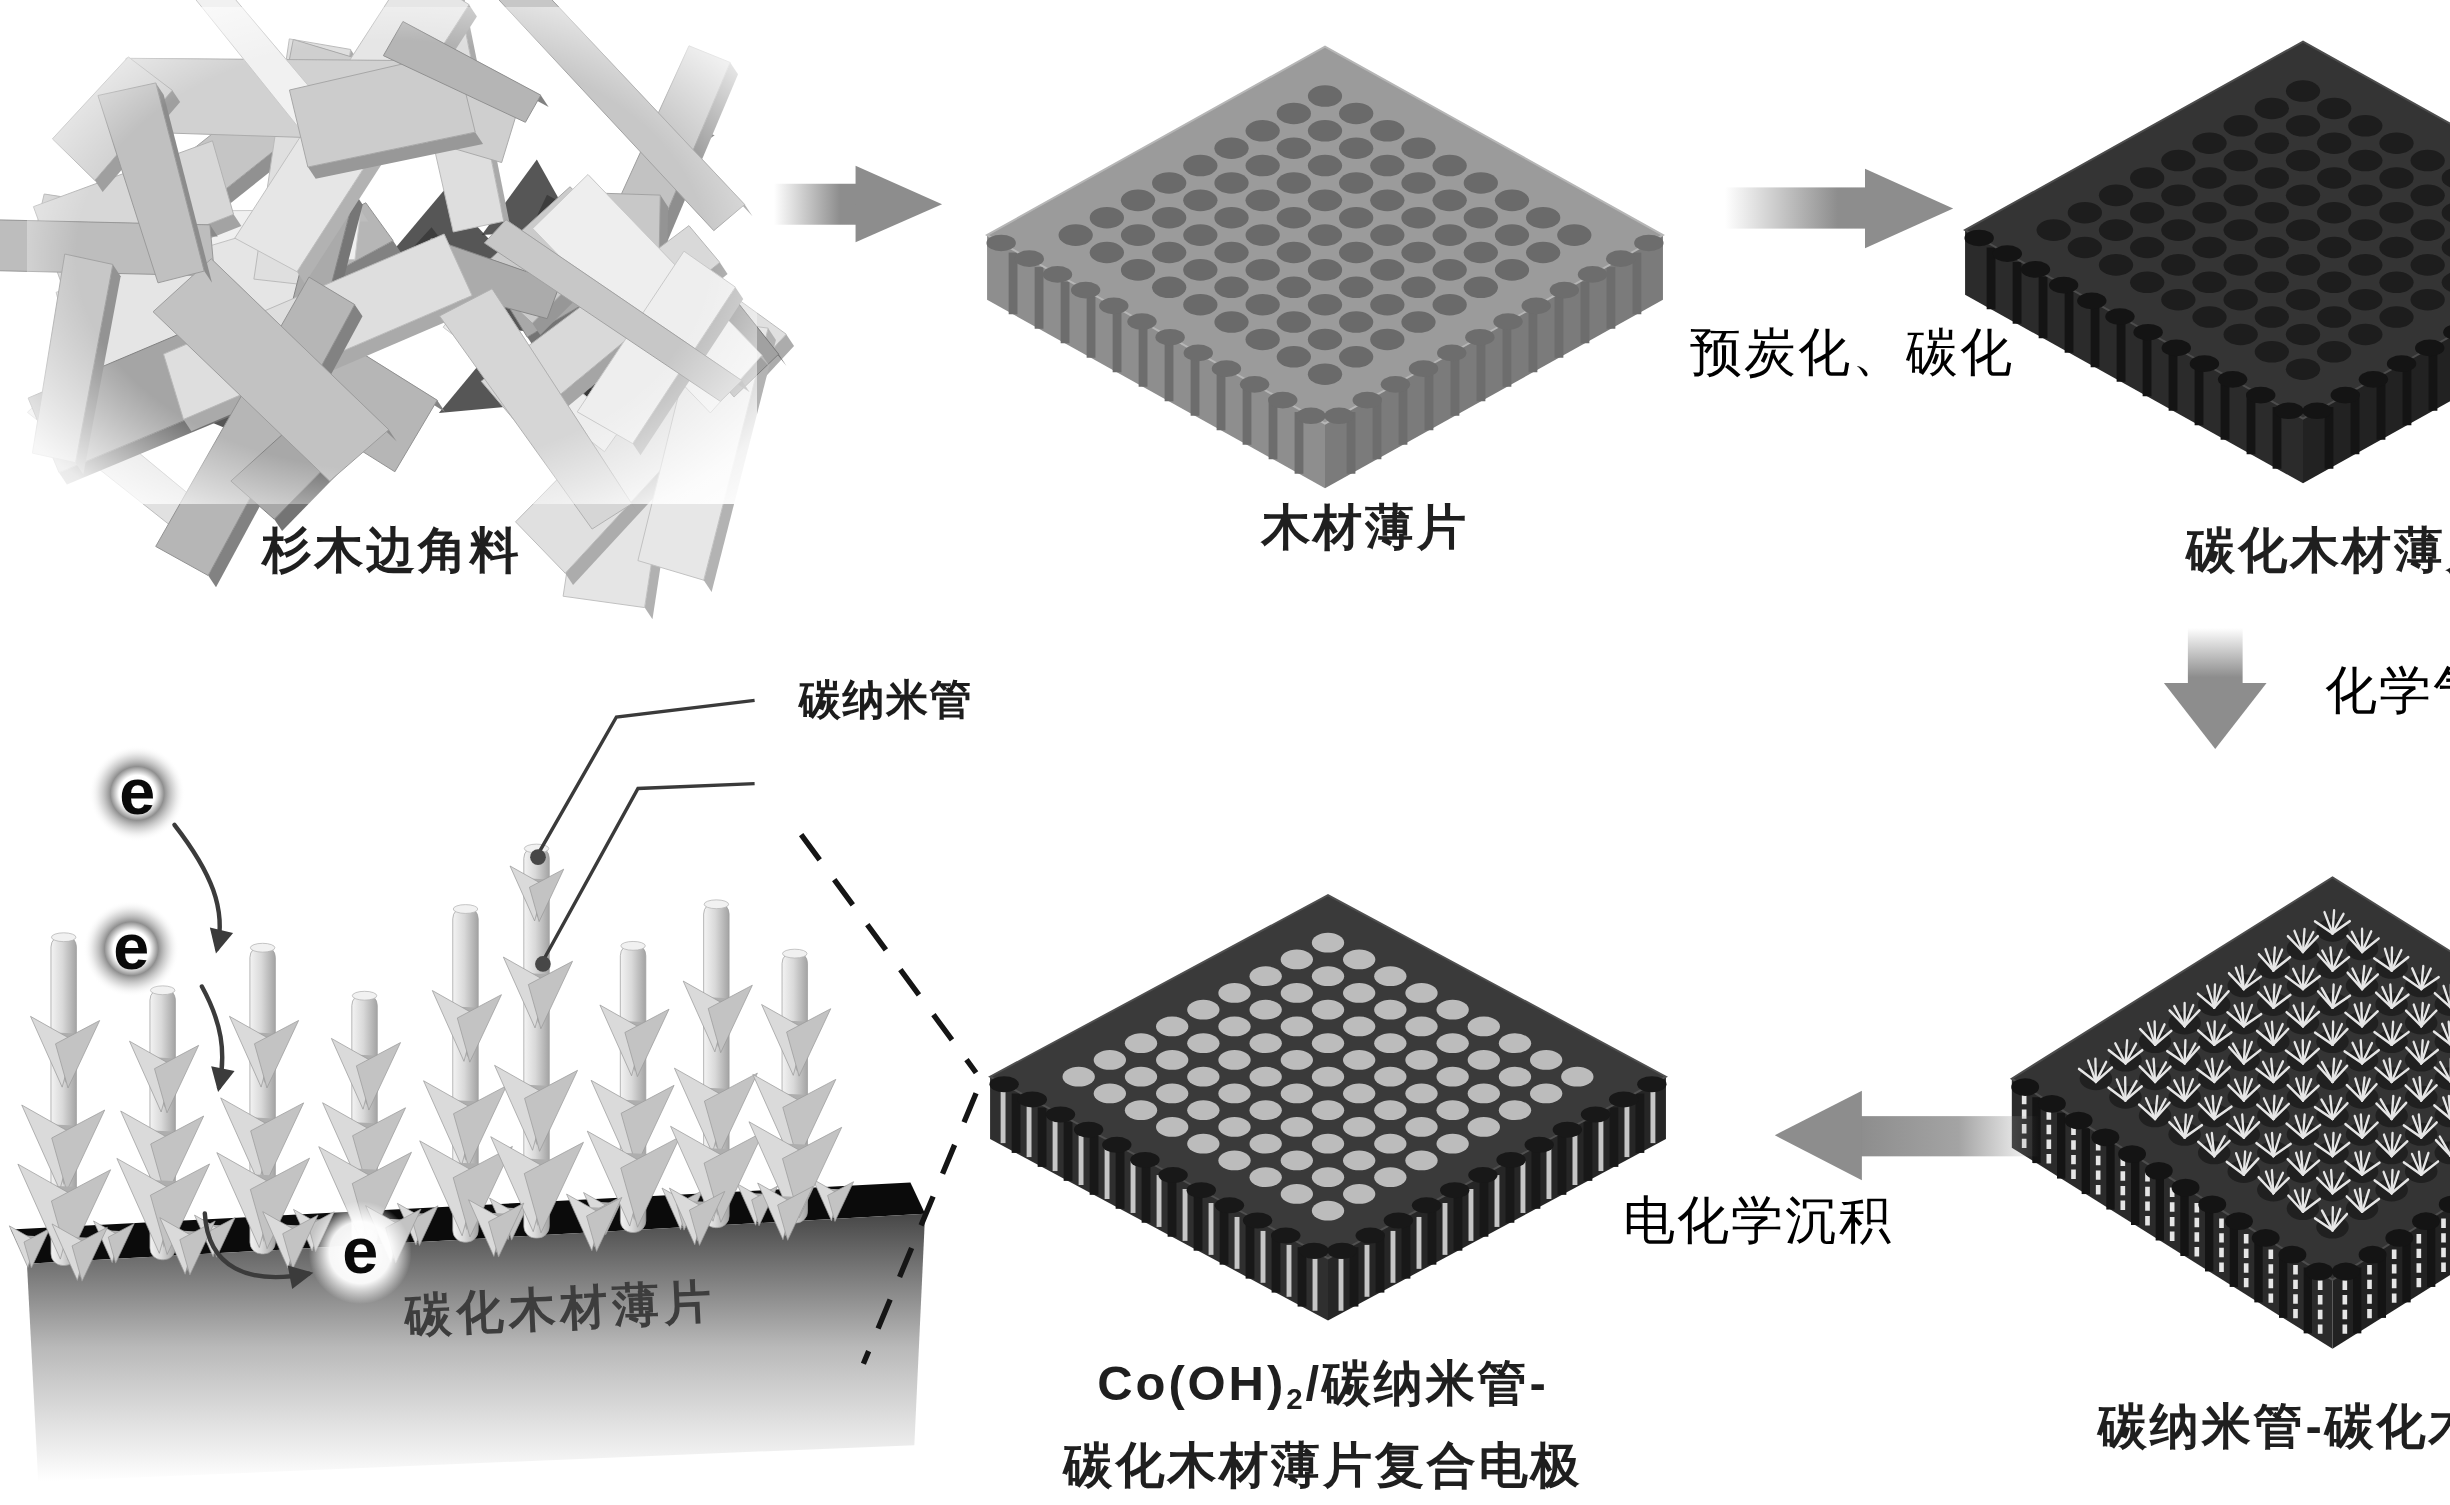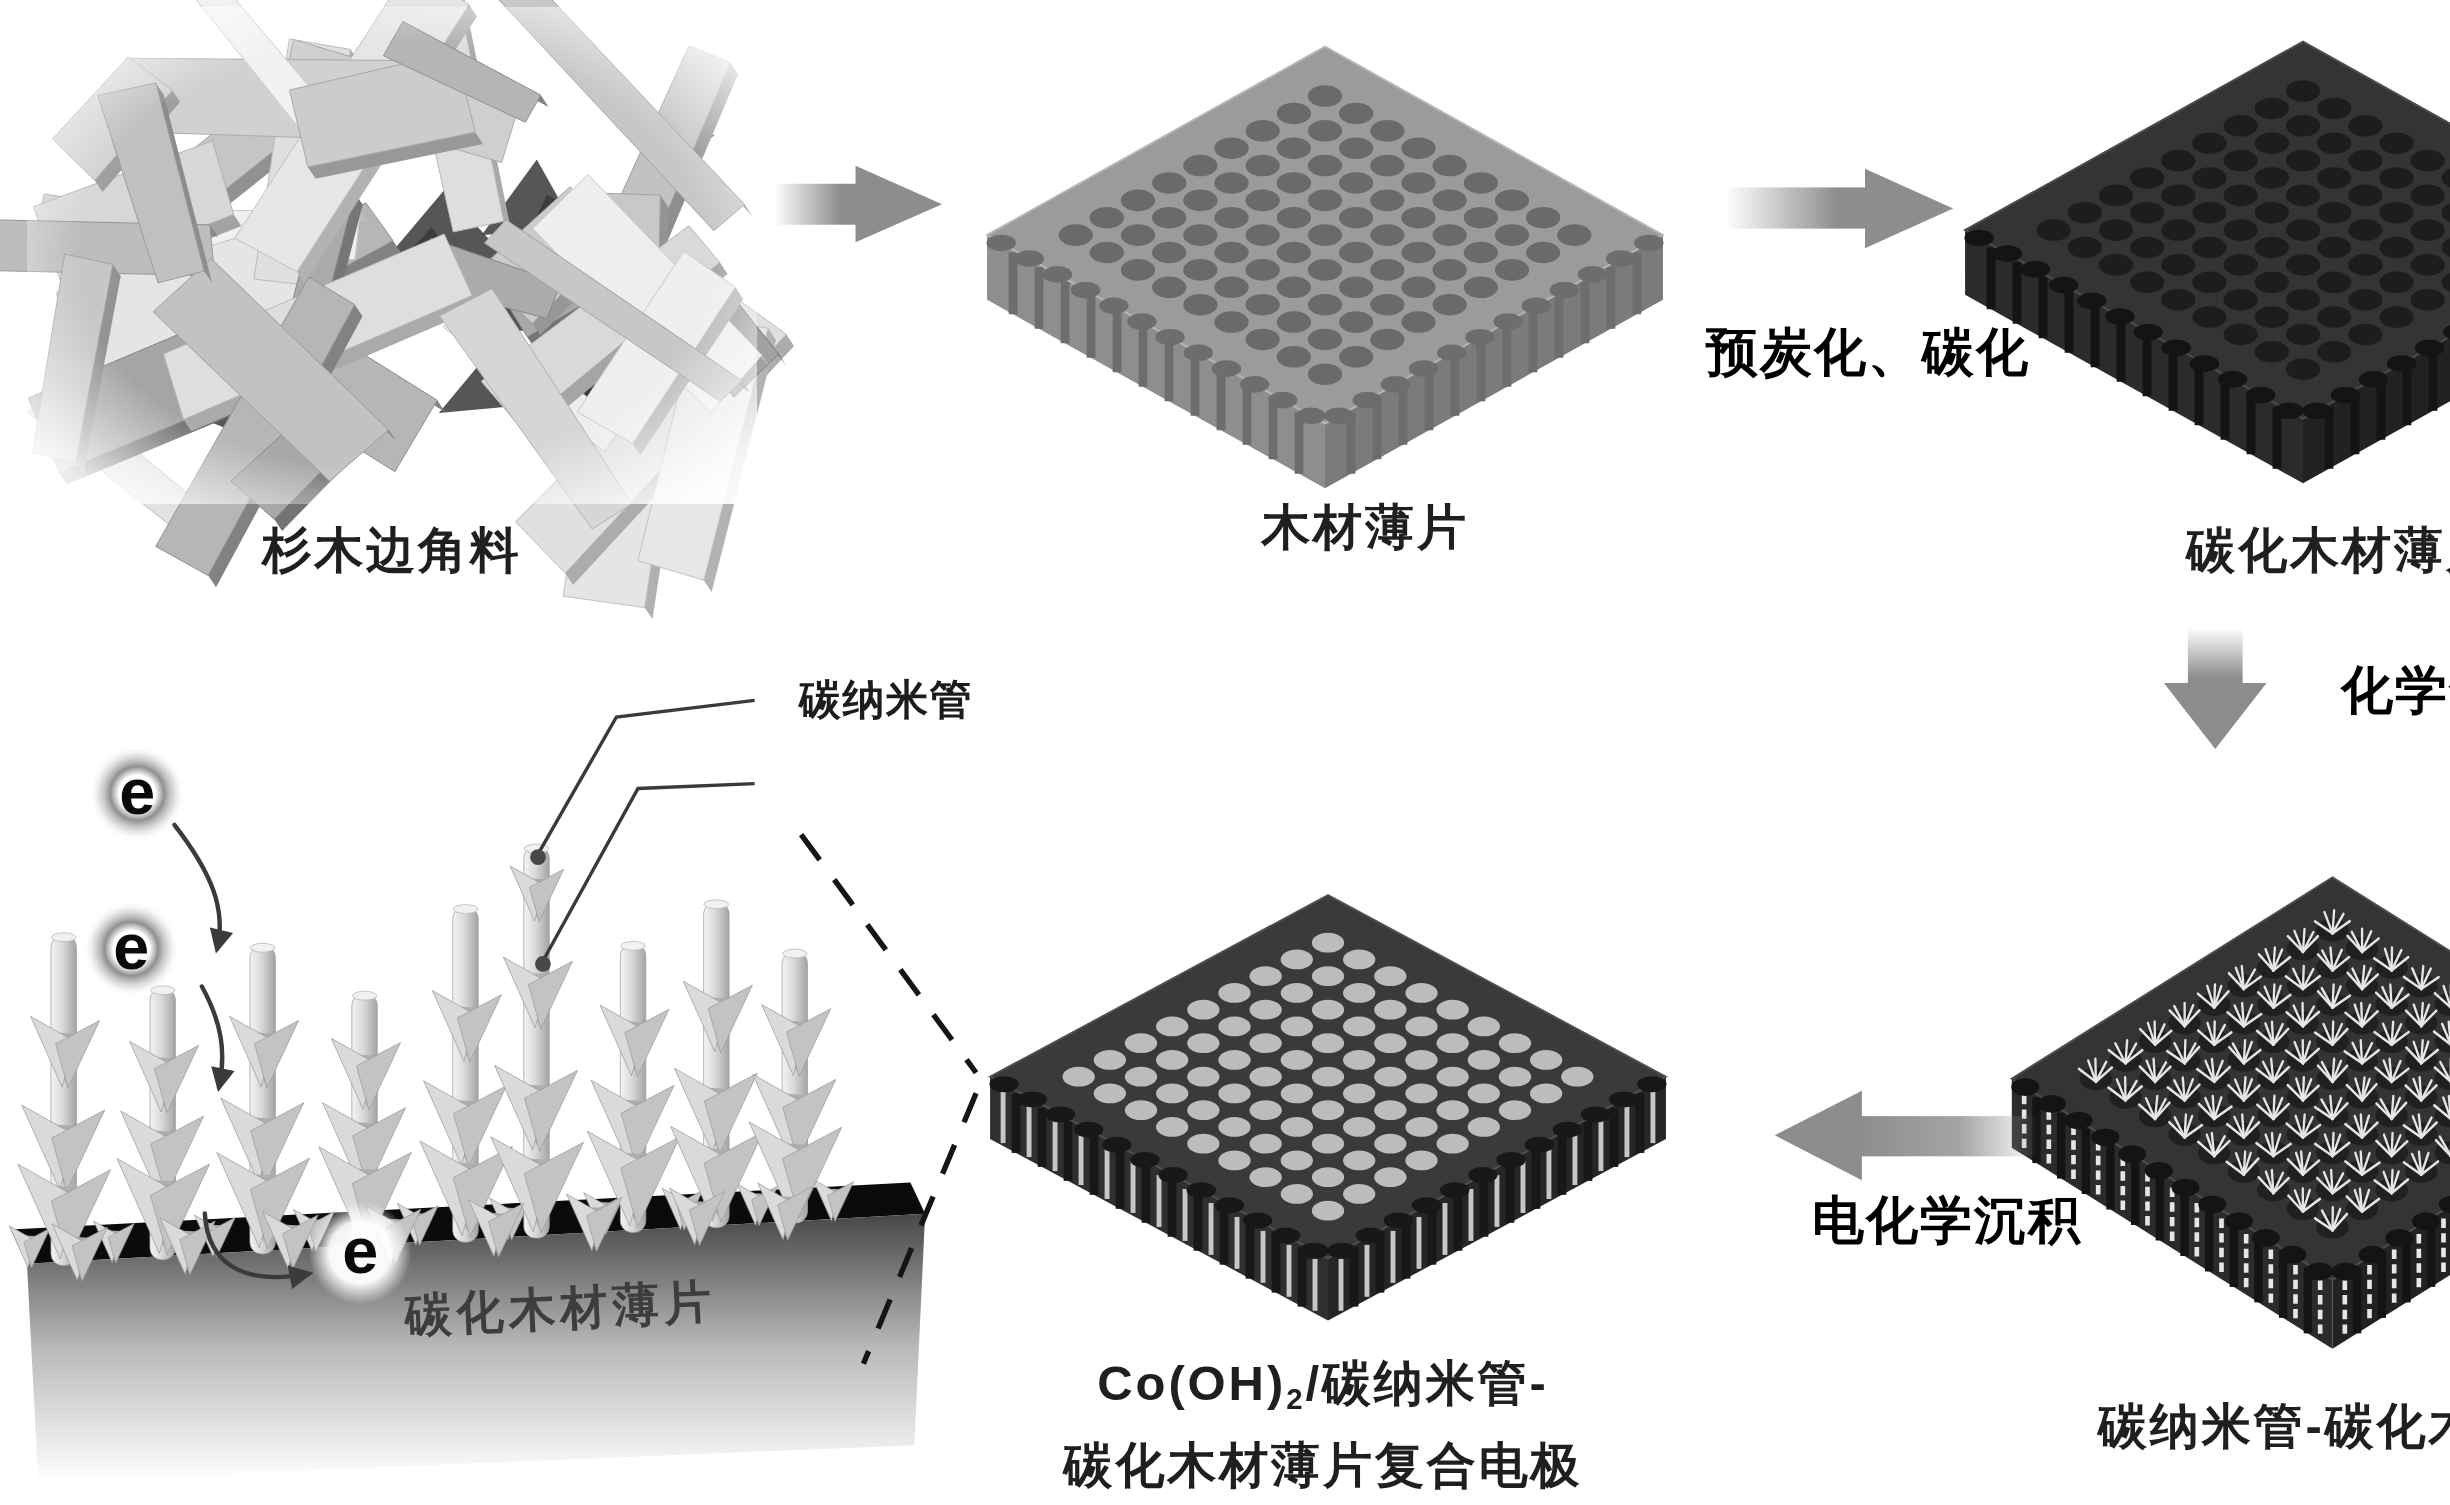--- a/index.html
+++ b/index.html
@@ -3,21 +3,21 @@
 <meta charset="utf-8">
 <style>
   html,body{margin:0;padding:0;background:#ffffff;}
   body{width:2666px;height:1505px;overflow:hidden;
        font-family:"Liberation Sans","DejaVu Sans",sans-serif;}
   #canvas{position:absolute;left:0;top:0;width:2666px;height:1505px;background:#fff;}
   svg{position:absolute;overflow:visible;}
   text{font-family:"Liberation Sans","DejaVu Sans",sans-serif;}
   .label{position:absolute;font-size:49px;font-weight:600;color:#1f1f1f;
          letter-spacing:2.9px;white-space:nowrap;transform:translateX(-50%);}
-  .label.bold{font-weight:700;color:#000;font-size:52px;letter-spacing:2px;margin-left:16px;}
+  .label.bold{font-weight:400;color:#000;font-size:52px;letter-spacing:2px;}
   .label.noshift{transform:none;}
   .callout{position:absolute;font-size:42px;font-weight:600;color:#1c1c1c;
            letter-spacing:1.5px;white-space:nowrap;margin-left:36px;}
   sub{font-size:0.6em;vertical-align:-0.32em;}
   .etext{font-size:132px;font-weight:700;fill:#0a0a0a;text-anchor:middle;}
   .substrate{font-size:96px;font-weight:600;fill:#3d3d3d;letter-spacing:10px;}
   .dashedline{stroke:#151515;stroke-width:11;stroke-dasharray:64 50;fill:none;}
   .leader{stroke:#3a3a3a;stroke-width:7;fill:none;}
   .eflow{stroke:#3b3b3b;stroke-width:9;fill:none;stroke-linecap:round;}
 </style>
@@ -1024,21 +1024,21 @@
     <defs>
       <linearGradient id="ag4" x1="0" y1="0" x2="1" y2="0">
         <stop offset="0" stop-color="#8d8d8d" stop-opacity="1"></stop>
         <stop offset="0.55" stop-color="#8d8d8d" stop-opacity="0.8"></stop>
         <stop offset="1" stop-color="#8d8d8d" stop-opacity="0"></stop>
       </linearGradient>
     </defs>
     <rect x="192" y="88" width="366" height="82" fill="url(#ag4)"></rect>
     <polygon points="18,127 196,36 196,219" fill="#8d8d8d"></polygon>
   </svg>
-  <div class="label bold" id="lbl-step3" style="left:1931px;top:1186px;">电化学沉积</div>
+  <div class="label bold" id="lbl-step3" style="left:1758px;top:1186px;">电化学沉积</div>
 
   <svg id="electrode" style="left:0px;top:662px;width:1176px;height:844px;" viewBox="0 0 2400 1722">
     <defs>
       <linearGradient id="slabFace" x1="0" y1="0" x2="0" y2="1">
         <stop offset="0" stop-color="#474747"></stop>
         <stop offset="0.5" stop-color="#b9b9b9"></stop>
         <stop offset="1" stop-color="#ffffff"></stop>
       </linearGradient>
       <linearGradient id="tubeG" x1="0" y1="0" x2="1" y2="0">
         <stop offset="0" stop-color="#f3f3f3"></stop>

